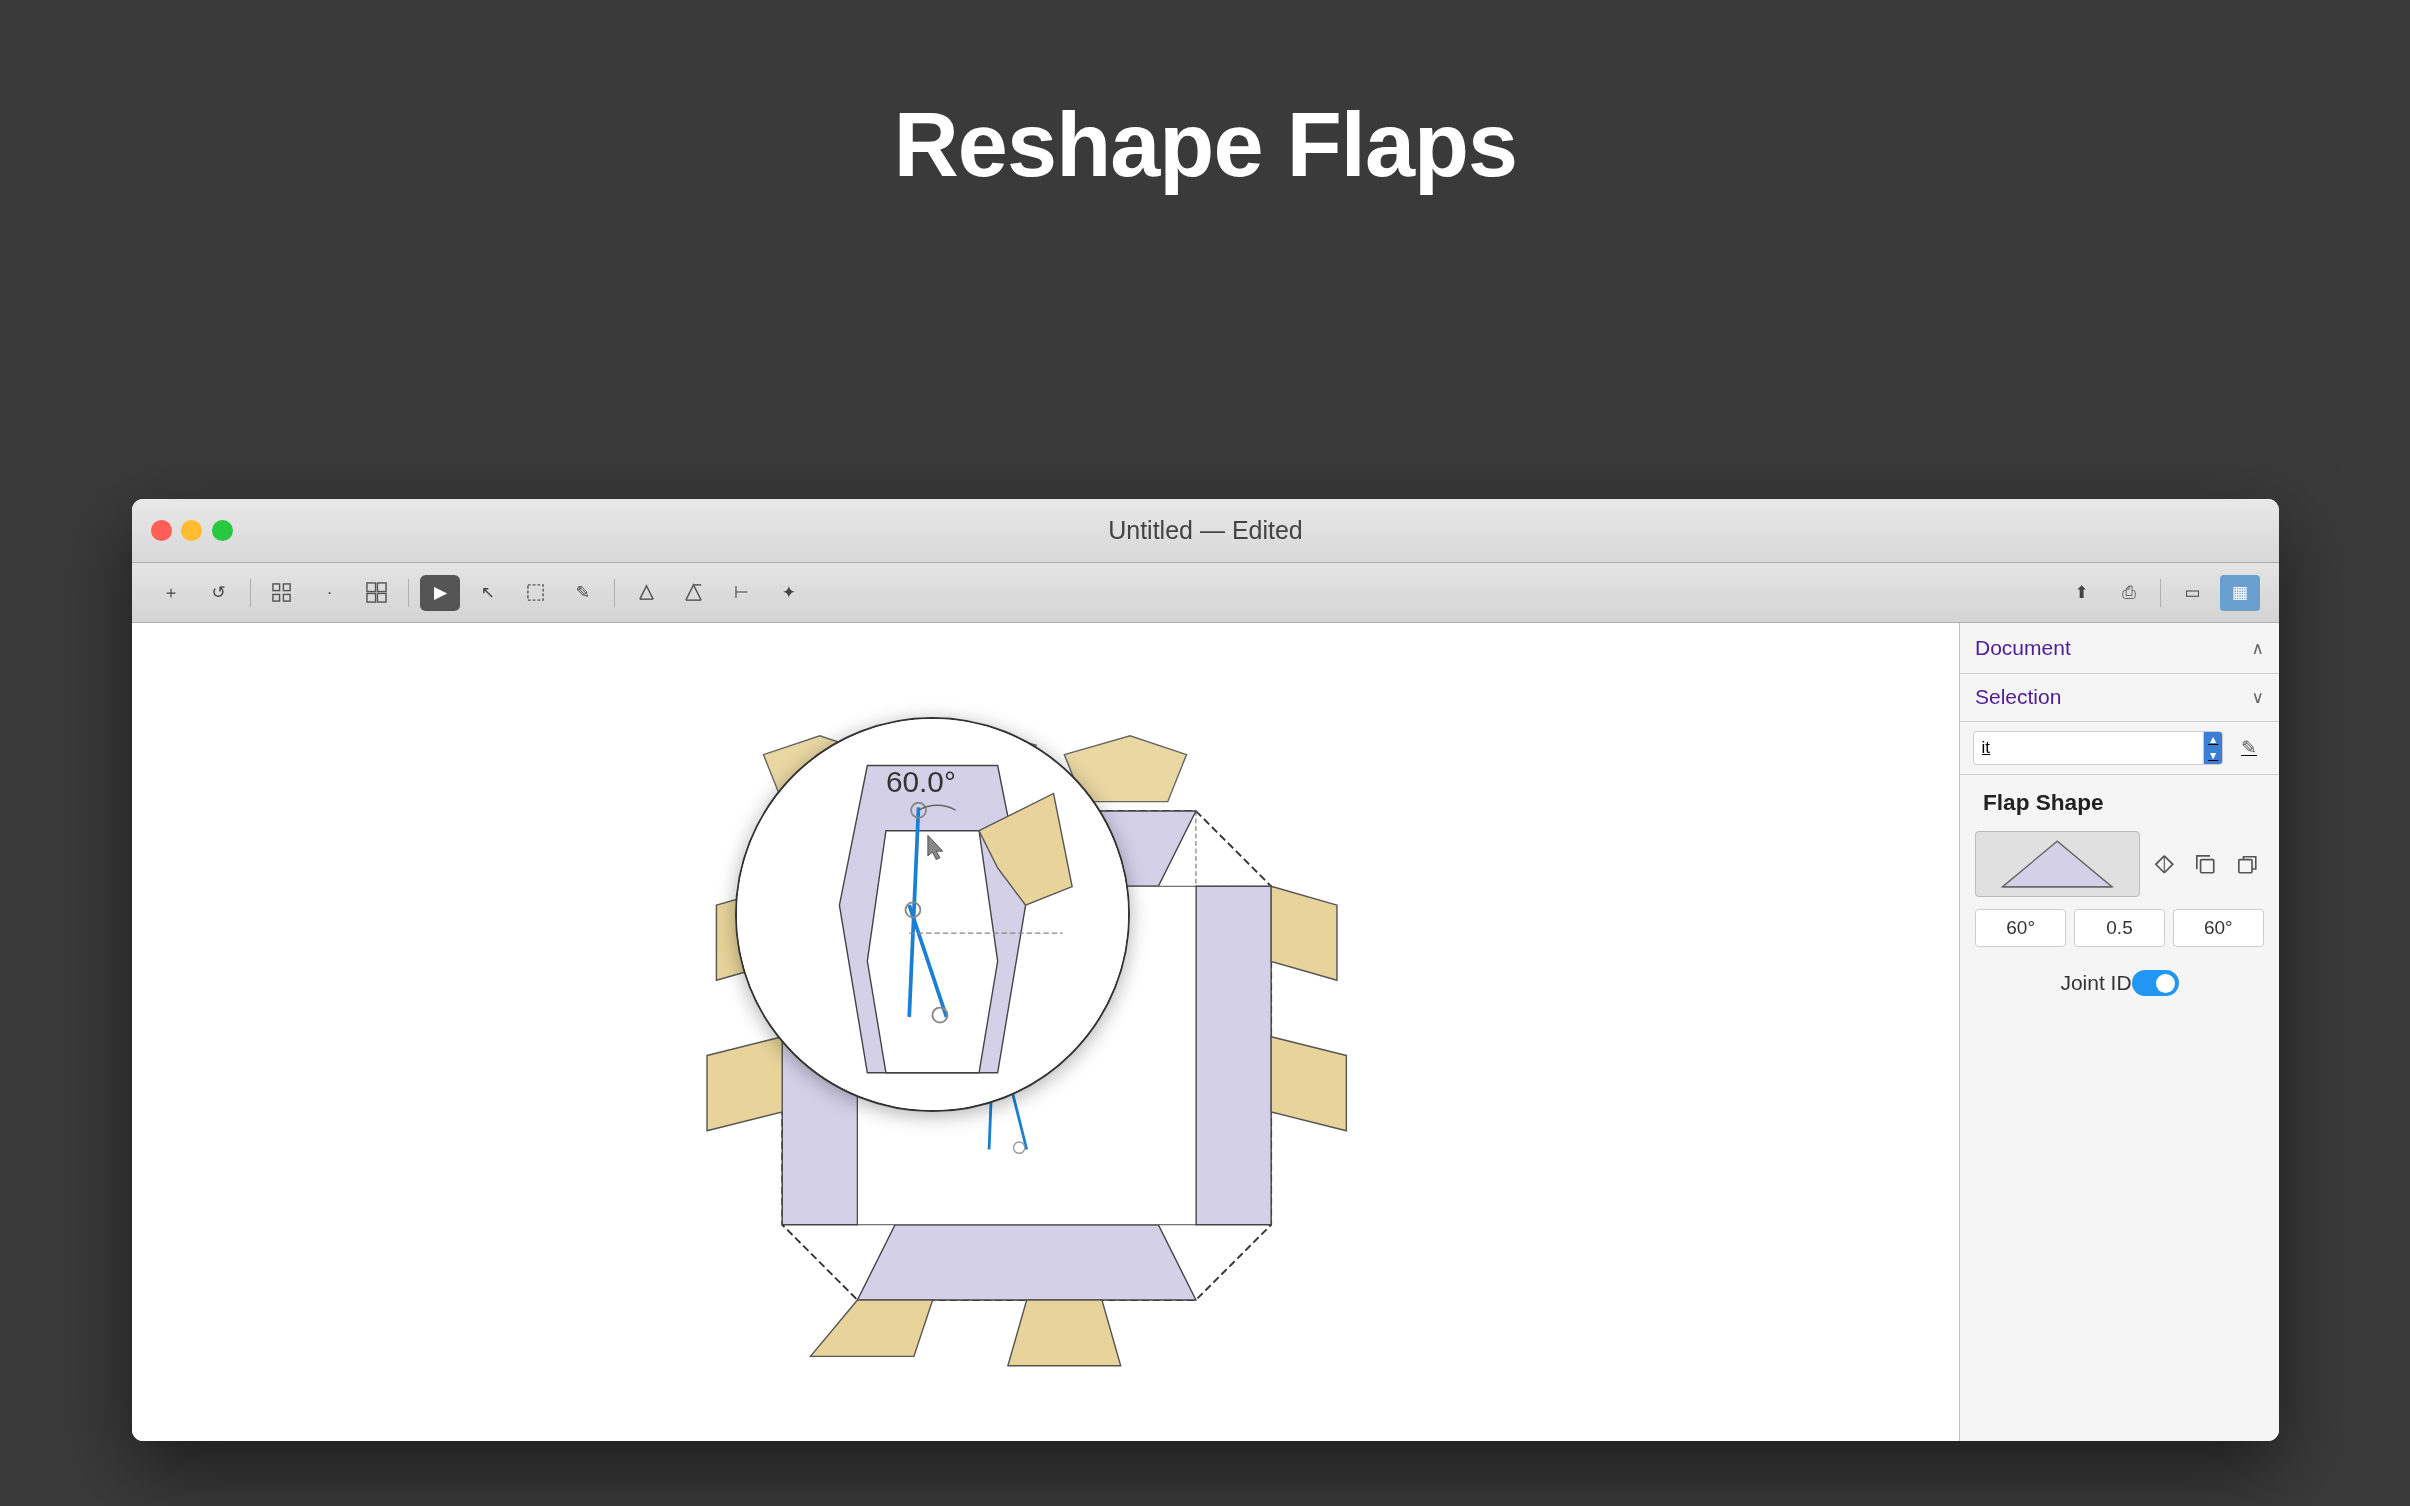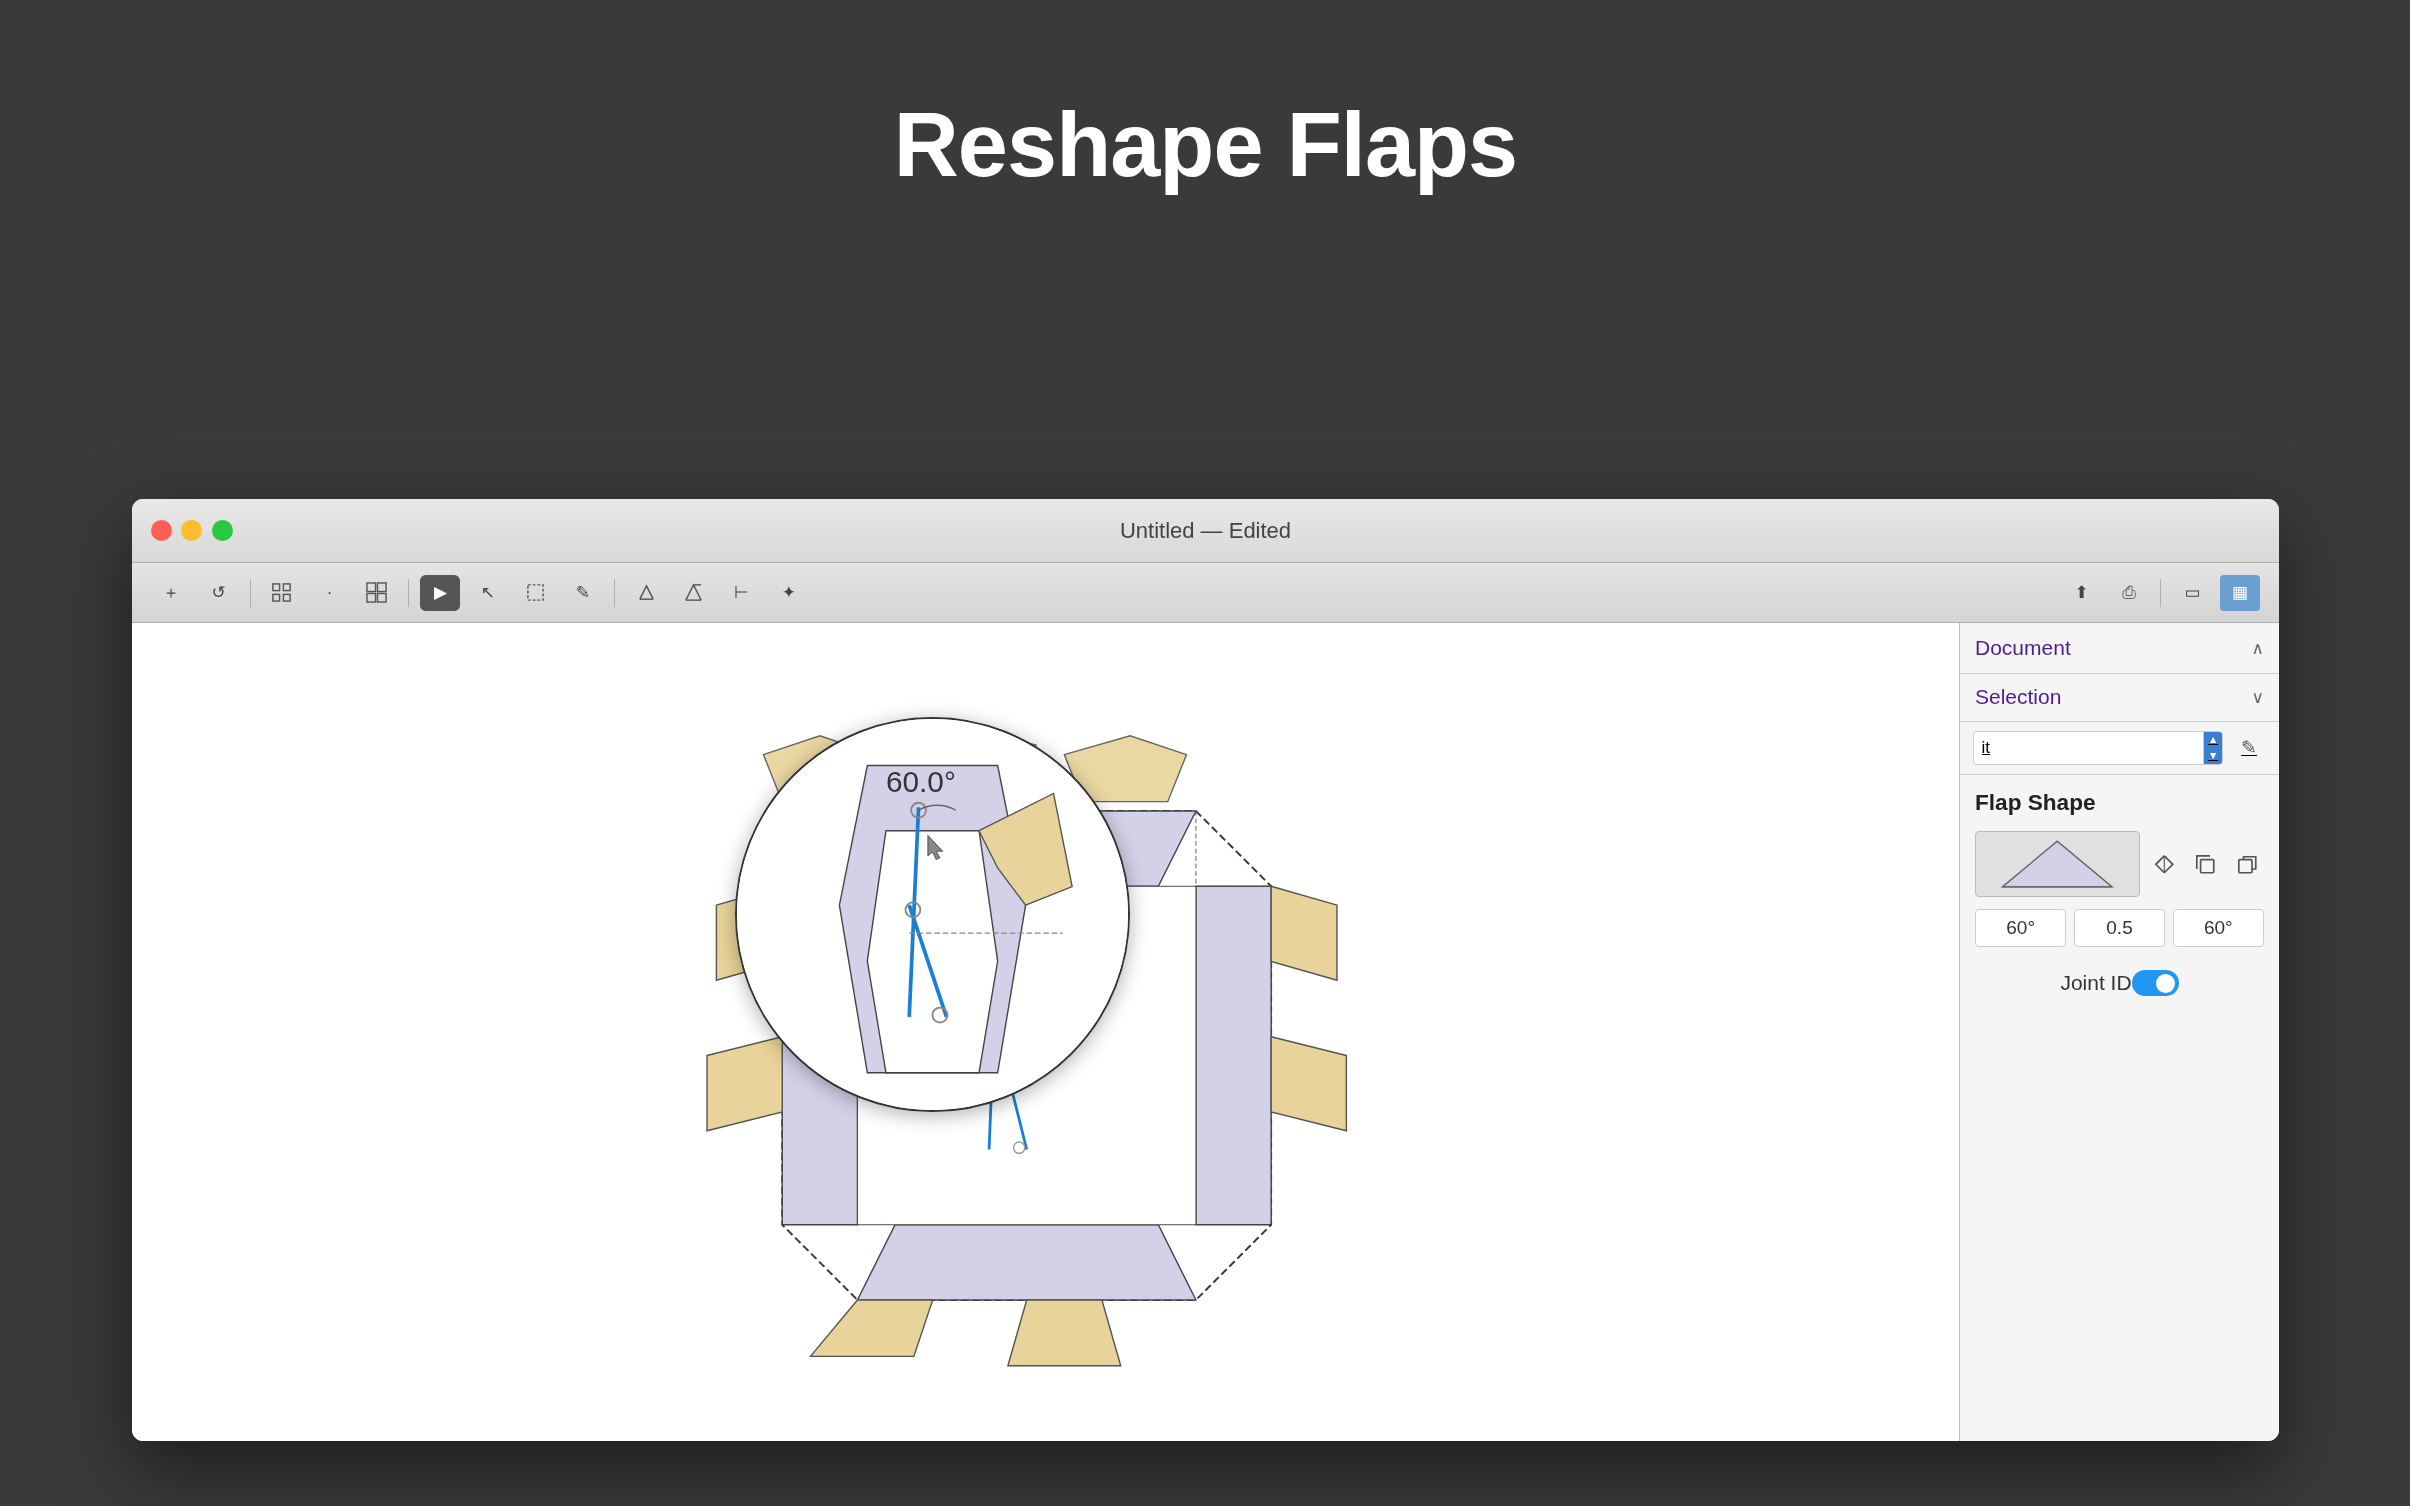--- a/index.html
+++ b/index.html
@@ -57,21 +57,21 @@
     .tb-btn {
       width: 21px; height: 21px;
       border-radius: 50%;
       border: none;
       cursor: pointer;
     }
     .tb-close { background: #ff5f57; }
     .tb-min { background: #febc2e; }
     .tb-max { background: #28c840; }
     .titlebar-title {
-      font-size: 22px;
+      font-size: 25px;
       color: #444;
       font-weight: 500;
     }
 
     
     .toolbar {
       height: 60px;
       background: linear-gradient(180deg, #e4e4e4 0%, #d4d4d4 100%);
       border-bottom: 0.9px solid #b0b0b0;
       display: flex;
@@ -153,20 +153,21 @@
 
     
     .flap-panel {
       padding: 15px;
     }
     .flap-header {
       font-size: 22.6px;
       font-weight: 600;
       color: #222;
       margin-bottom: 15px;
+      margin-left: 8px;
     }
     .flap-icon-btn {
       width: 34px; height: 34px;
       background: transparent;
       border: none;
       cursor: pointer;
       display: flex; align-items: center; justify-content: center;
       font-size: 19px;
       color: #555;
     }

